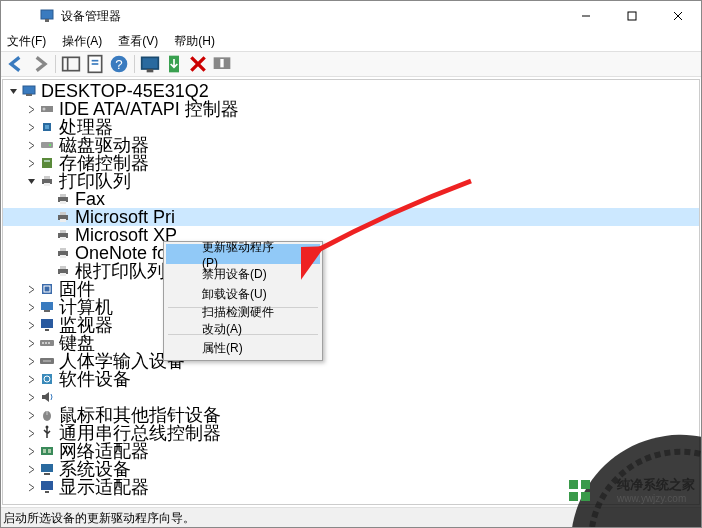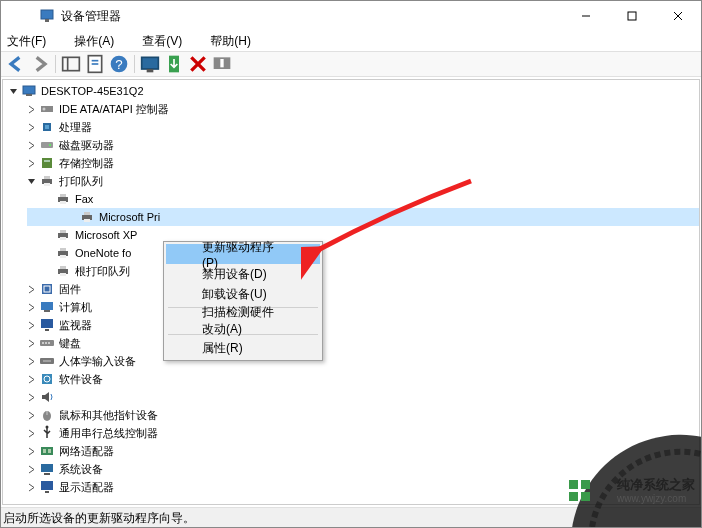--- a/index.html
+++ b/index.html
@@ -3,32 +3,32 @@
 <meta charset="utf-8">
 <style>
 * { margin: 0; padding: 0; box-sizing: border-box; font-family: "Microsoft YaHei", "Segoe UI", sans-serif; }
 body { width: 702px; height: 528px; background: #fff; overflow: hidden; position: relative; border: 1px solid #888; }
 .titlebar { height: 30px; display: flex; align-items: center; padding: 0 0 0 8px; background: #fff; margin-left: 30px; }
 .titlebar .app-icon { width: 16px; height: 16px; margin-right: 6px; display: inline-flex; }
 .titlebar .title { font-size: 12px; flex: 1; }
 .winbtns { display: flex; }
 .winbtn { width: 46px; height: 30px; display: flex; align-items: center; justify-content: center; }
 .winbtn svg { width: 10px; height: 10px; }
-.menubar { height: 20px; display: flex; align-items: center; padding: 0 6px; font-size: 12px; gap: 28px; }
+.menubar { height: 20px; display: flex; align-items: center; padding: 0 6px; font-size: 12px; gap: 16px; }
 .menubar span { cursor: default; }
 .toolbar { height: 26px; border-top: 1px solid #e0e0e0; border-bottom: 1px solid #e0e0e0; display: flex; align-items: center; padding: 0 4px; gap: 2px; background: #f8f8f8; }
 .tbtn { width: 22px; height: 22px; display: flex; align-items: center; justify-content: center; border: 1px solid transparent; }
 .tsep { width: 1px; height: 18px; background: #d0d0d0; margin: 0 2px; }
 .tree-area { position: absolute; top: 78px; left: 1px; right: 1px; bottom: 22px; overflow: auto; border: 1px solid #ccc; background: #fff; }
-.tree { font-size: 11px; padding: 2px 0; }
+.tree { font-size: 18px; padding: 2px 0; }
 .node { display: flex; align-items: center; height: 18px; white-space: nowrap; cursor: default; }
 .twisty { width: 12px; height: 12px; display: flex; align-items: center; justify-content: center; margin-right: 2px; }
 .twisty svg { width: 9px; height: 9px; }
 .nicon { width: 16px; height: 16px; margin-right: 4px; display: inline-flex; align-items: center; justify-content: center; }
-.node.selected { background: #cce8ff; margin-left: 24px; }
+.node.selected { background: #cce8ff; }
 .status { position: absolute; bottom: 0; left: 0; right: 0; height: 20px; font-size: 12px; padding: 2px 2px; border-top: 1px solid #e0e0e0; background: #f0f0f0; }
 .ctxmenu { position: absolute; left: 162px; top: 240px; width: 160px; background: #f2f2f2; border: 1px solid #a0a0a0; box-shadow: 2px 2px 4px rgba(0,0,0,.25); font-size: 12px; padding: 2px; z-index: 10; }
 .ctxitem { height: 20px; display: flex; align-items: center; padding: 0 36px; cursor: default; }
 .ctxitem.hover { background: #91c9f7; }
 .ctxsep { height: 1px; background: #d0d0d0; margin: 3px 2px; }
 .arrow { position: absolute; left: 300px; top: 170px; z-index: 20; pointer-events: none; }
 .watermark { position: absolute; right: 6px; bottom: 22px; display: flex; align-items: center; gap: 24px; pointer-events: none; z-index: 30; }
 .wm-logo { width: 26px; height: 26px; }
 .wm-text { display: flex; flex-direction: column; font-size: 13px; font-weight: 600; color: #222; line-height: 1.2; }
 .wm-url { font-size: 10px; color: #555; font-weight: 400; }

